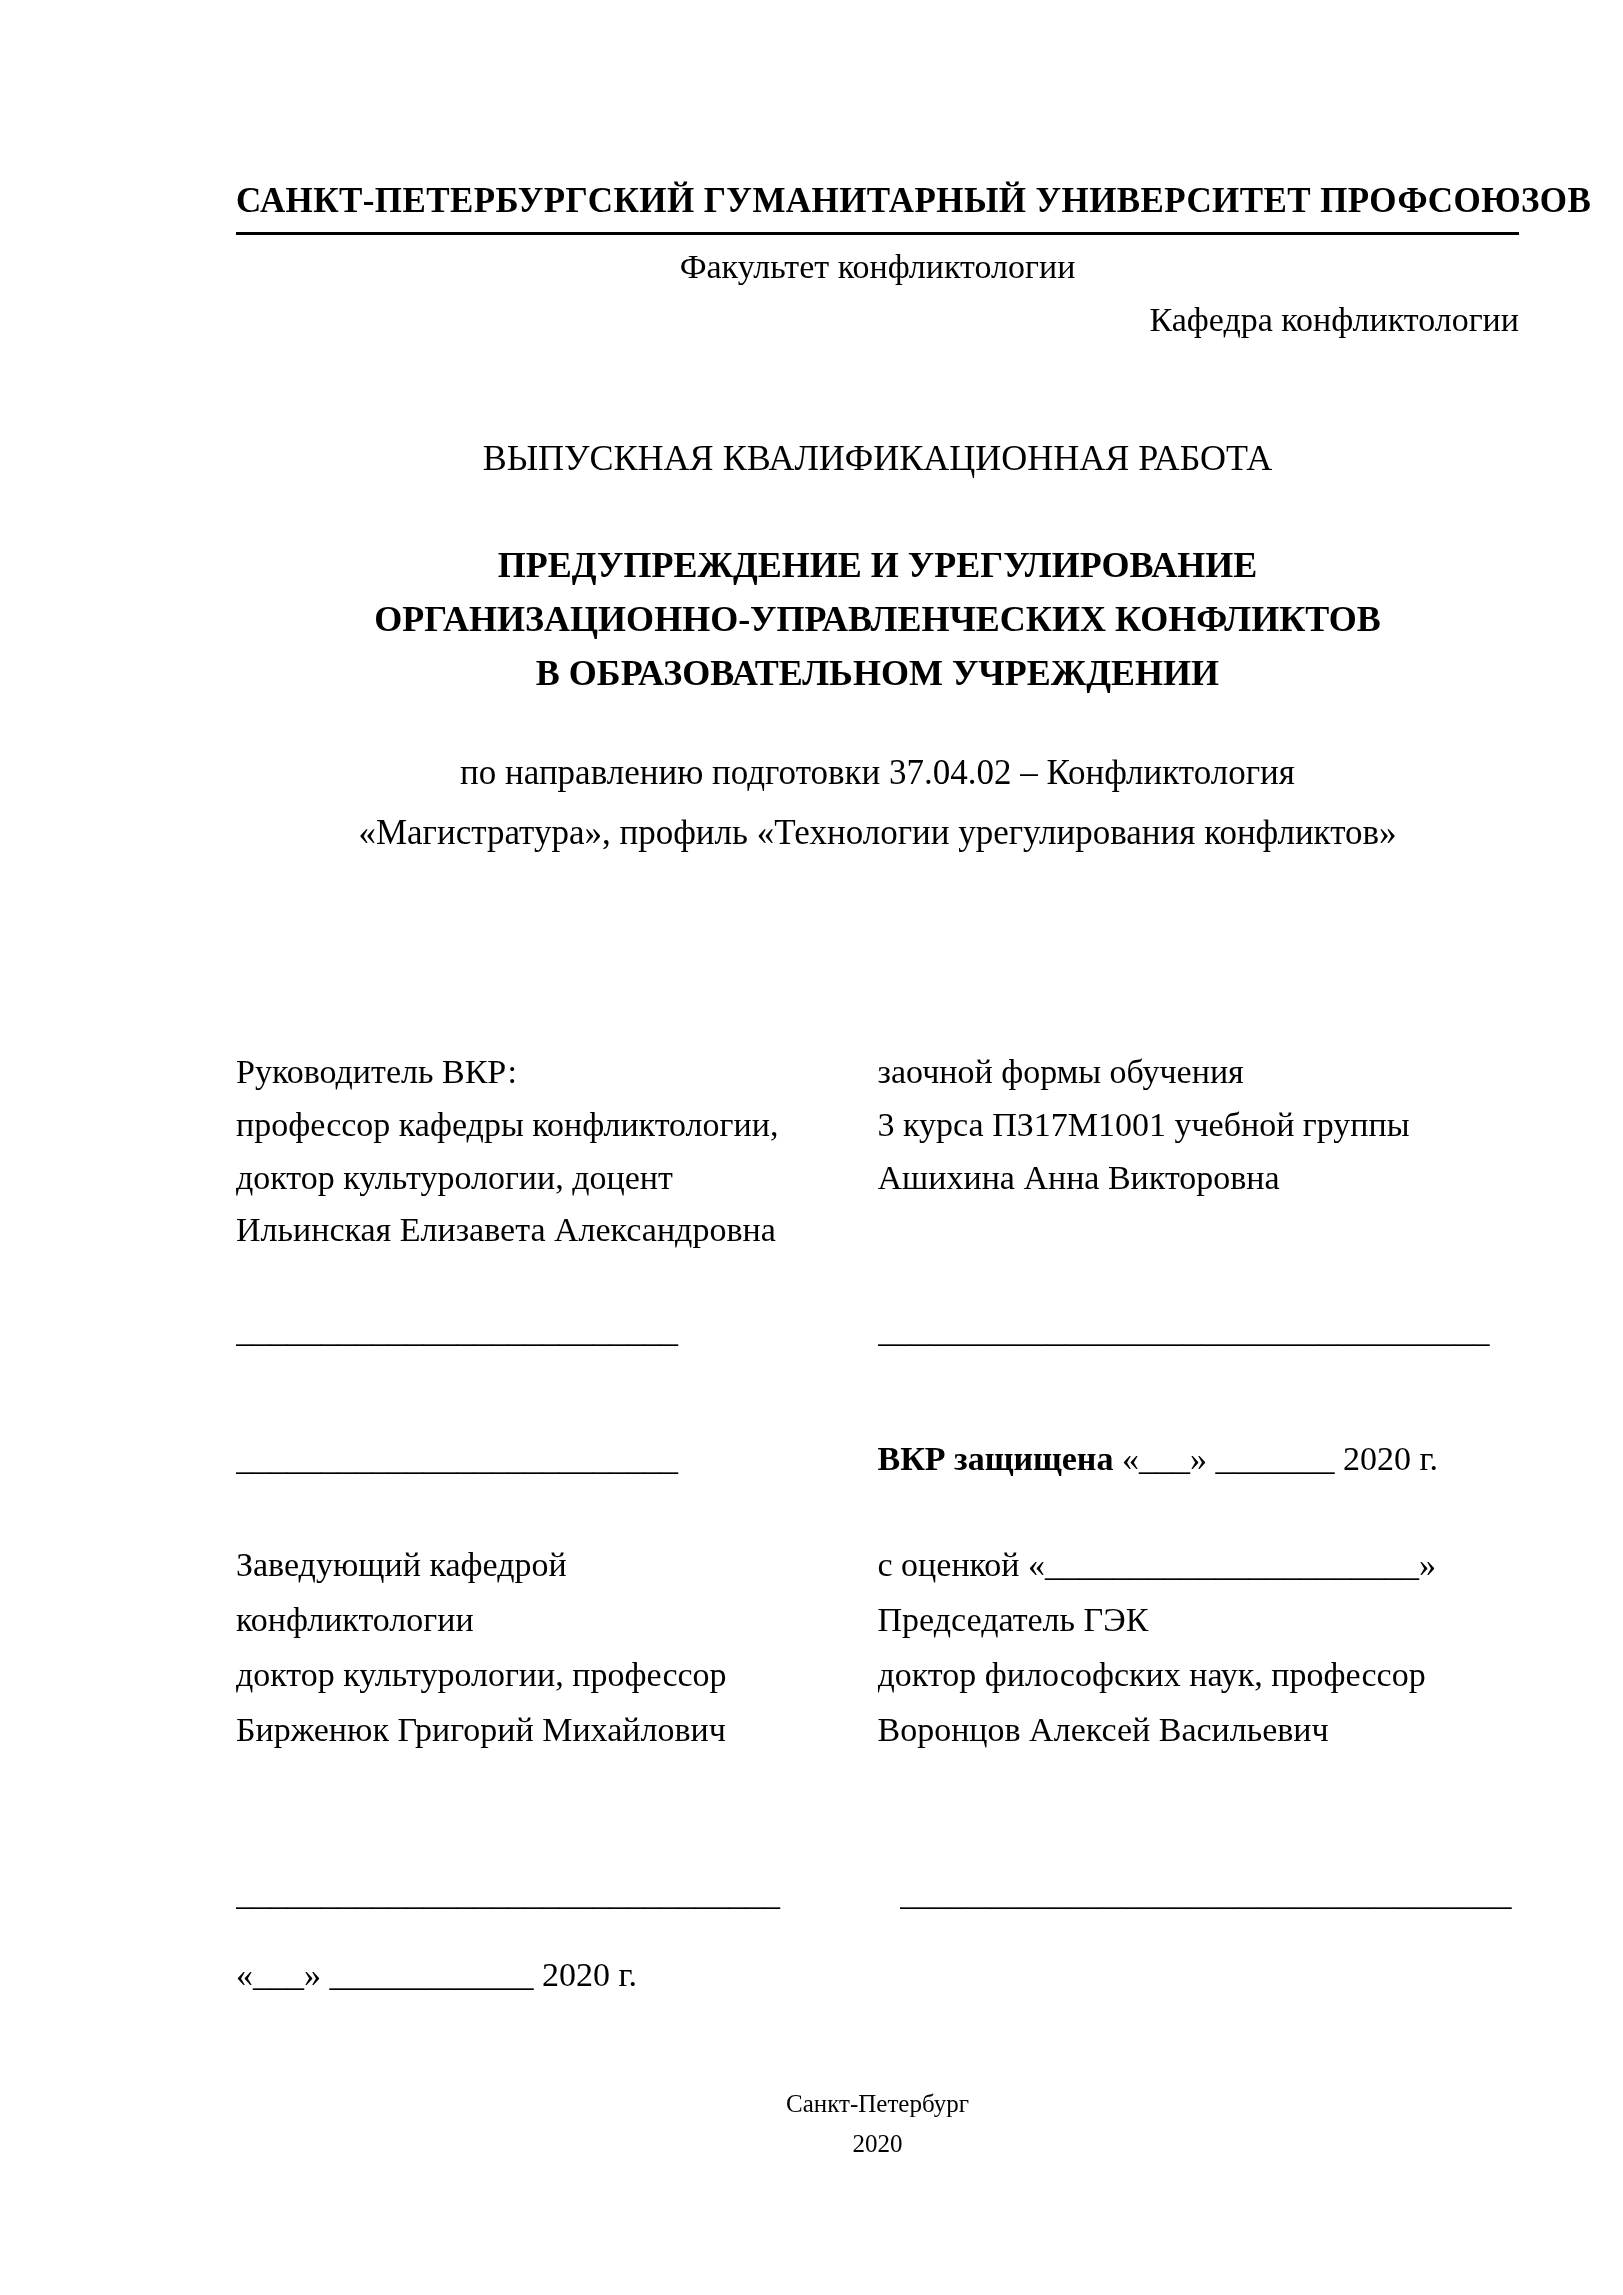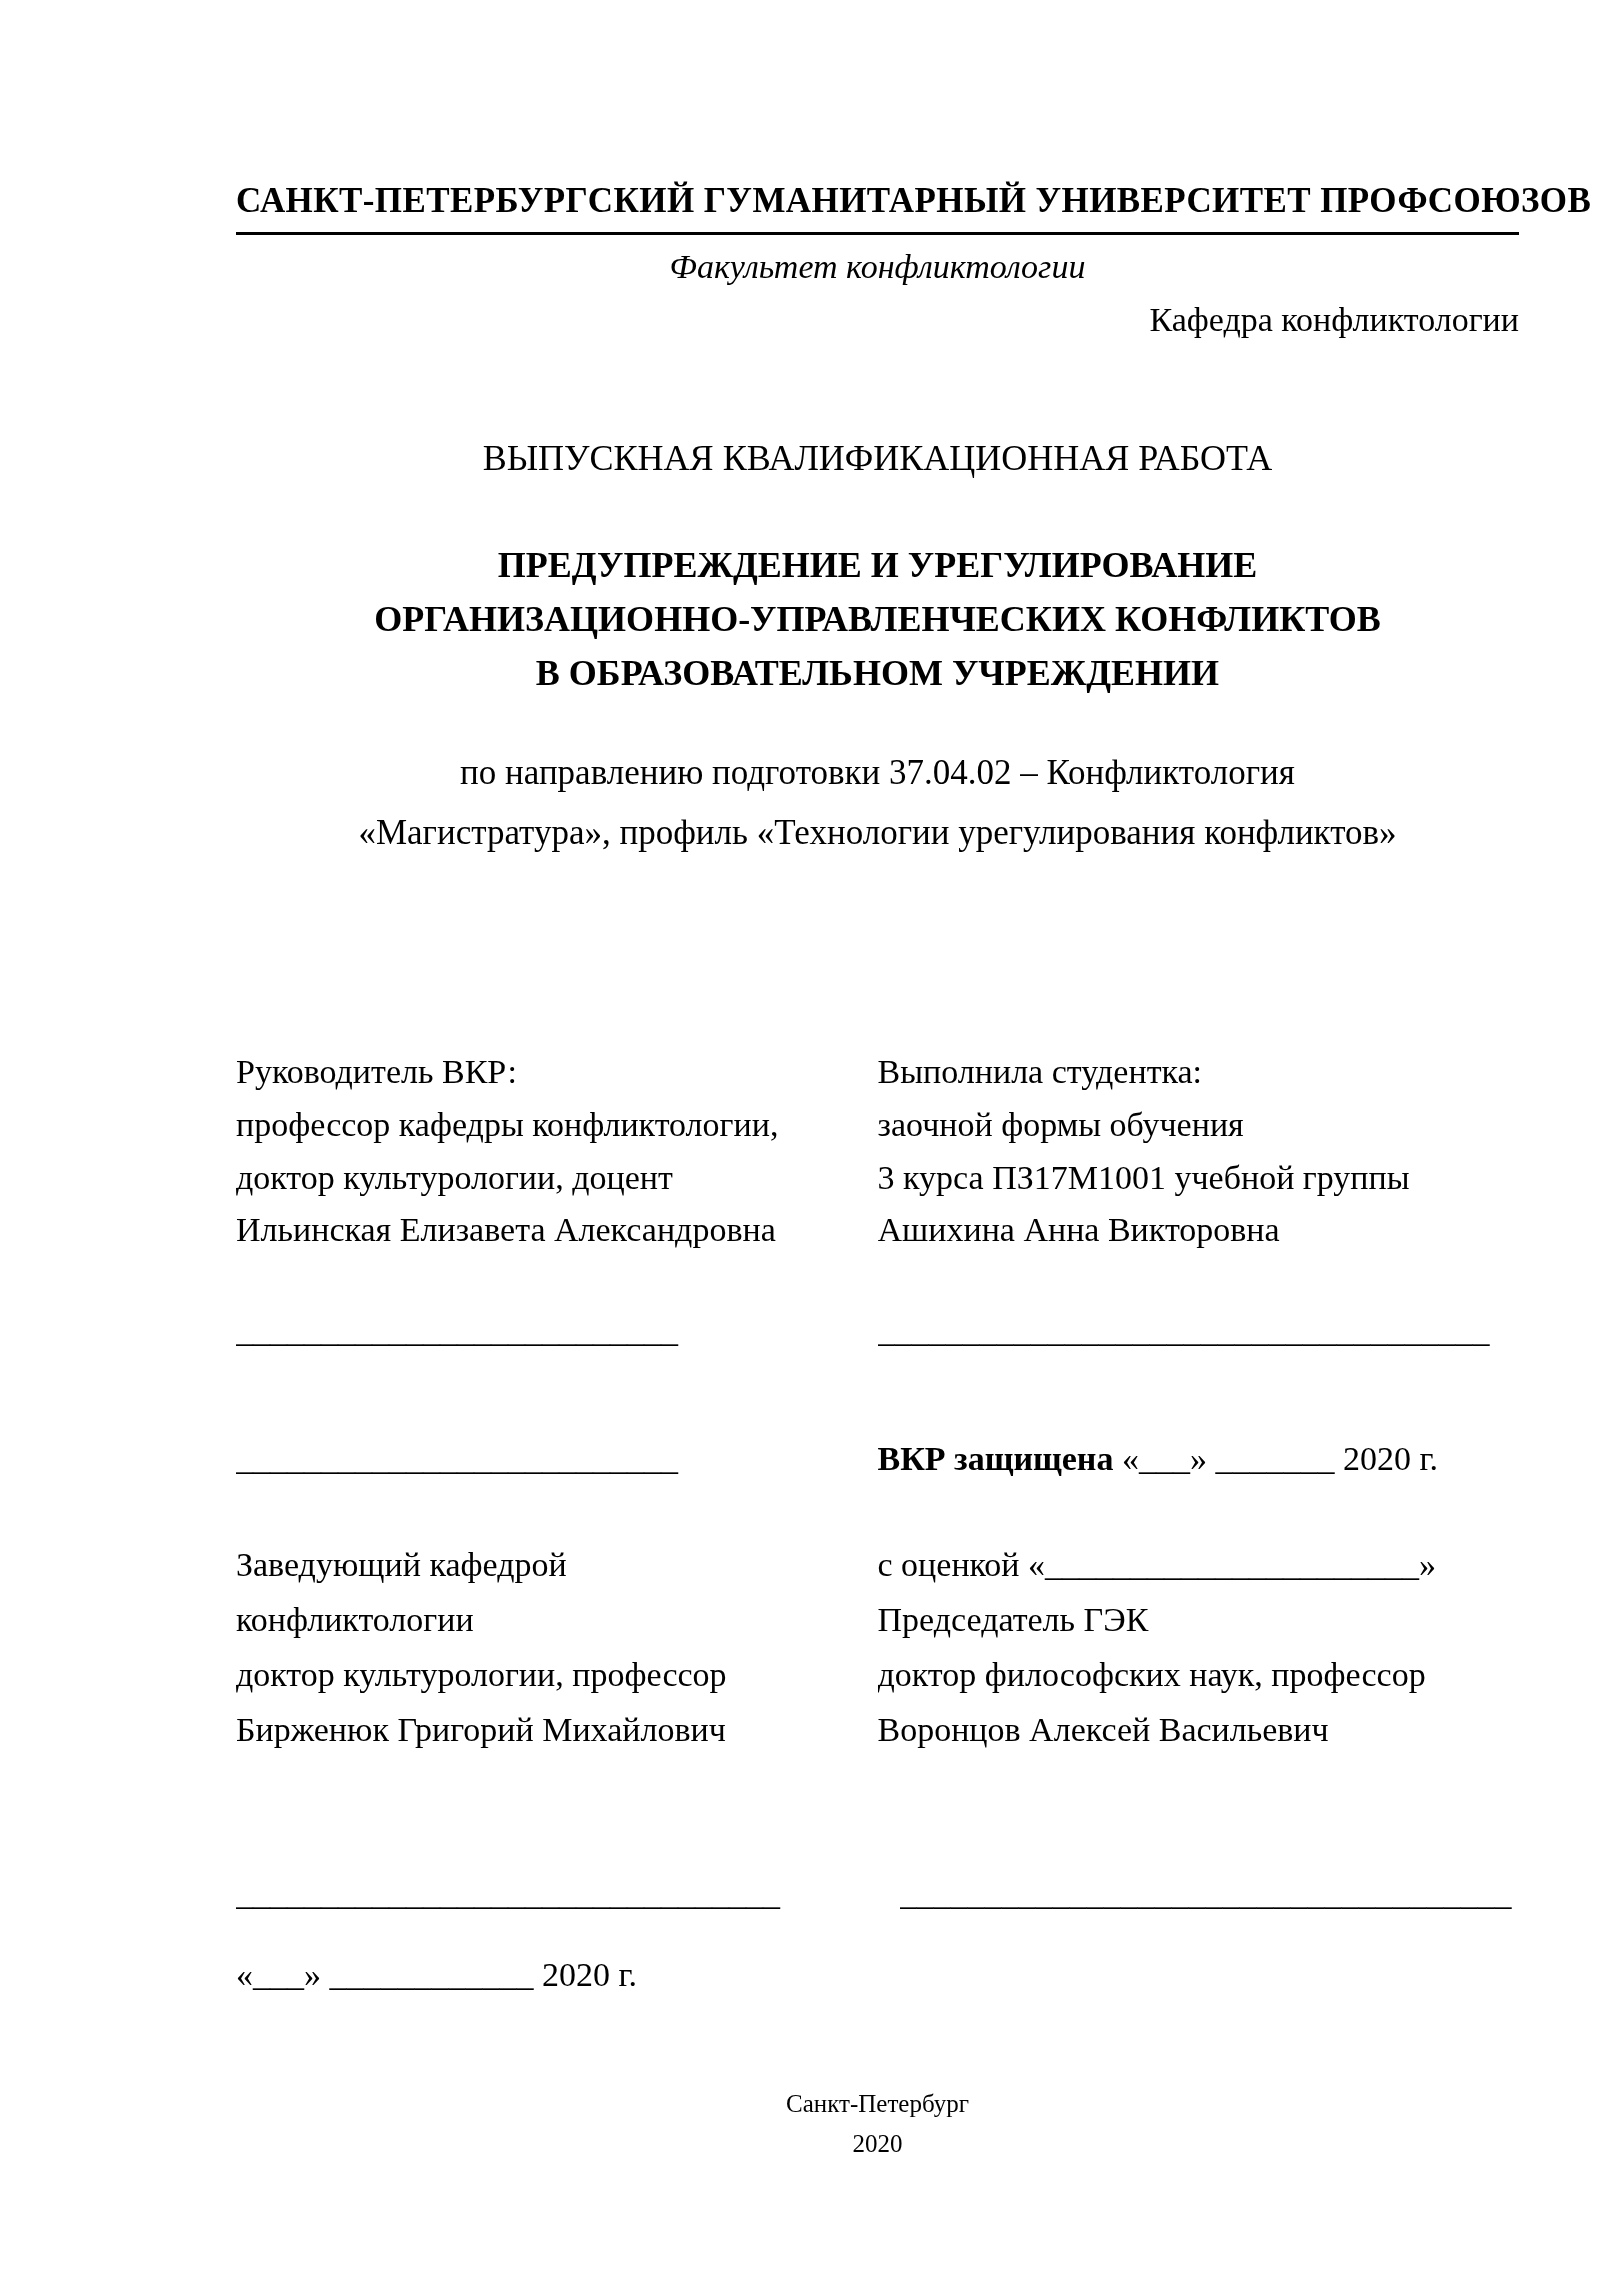--- a/index.html
+++ b/index.html
@@ -27,21 +27,20 @@
     text-align: center;
     letter-spacing: 0.4px;
     padding-bottom: 11px;
     border-bottom: 3.9px solid #000;
     white-space: nowrap;
   }
   .faculty {
     text-align: center;
     font-size: 34px;
     margin-top: 12.6px;
-    font-style: italic;
   }
   .dept {
     text-align: right;
     font-size: 34px;
     margin-top: 15.7px;
   }
   .worktype {
     margin-top: 98px;
     text-align: center;
     font-weight: normal;
@@ -115,21 +114,20 @@
   </div>
 
   <div class="cols cols-people">
     <div class="block">
       <div>Руководитель ВКР:</div>
       <div>профессор кафедры конфликтологии,</div>
       <div>доктор культурологии, доцент</div>
       <div>Ильинская Елизавета Александровна</div>
     </div>
     <div class="block">
-      <div>Выполнила студентка:</div>
       <div>заочной формы обучения</div>
       <div>3 курса ПЗ17М1001 учебной группы</div>
       <div>Ашихина Анна Викторовна</div>
     </div>
   </div>
 
   <div class="cols sigrow1">
     <div class="sig">__________________________</div>
     <div class="sig">____________________________________</div>
   </div>

